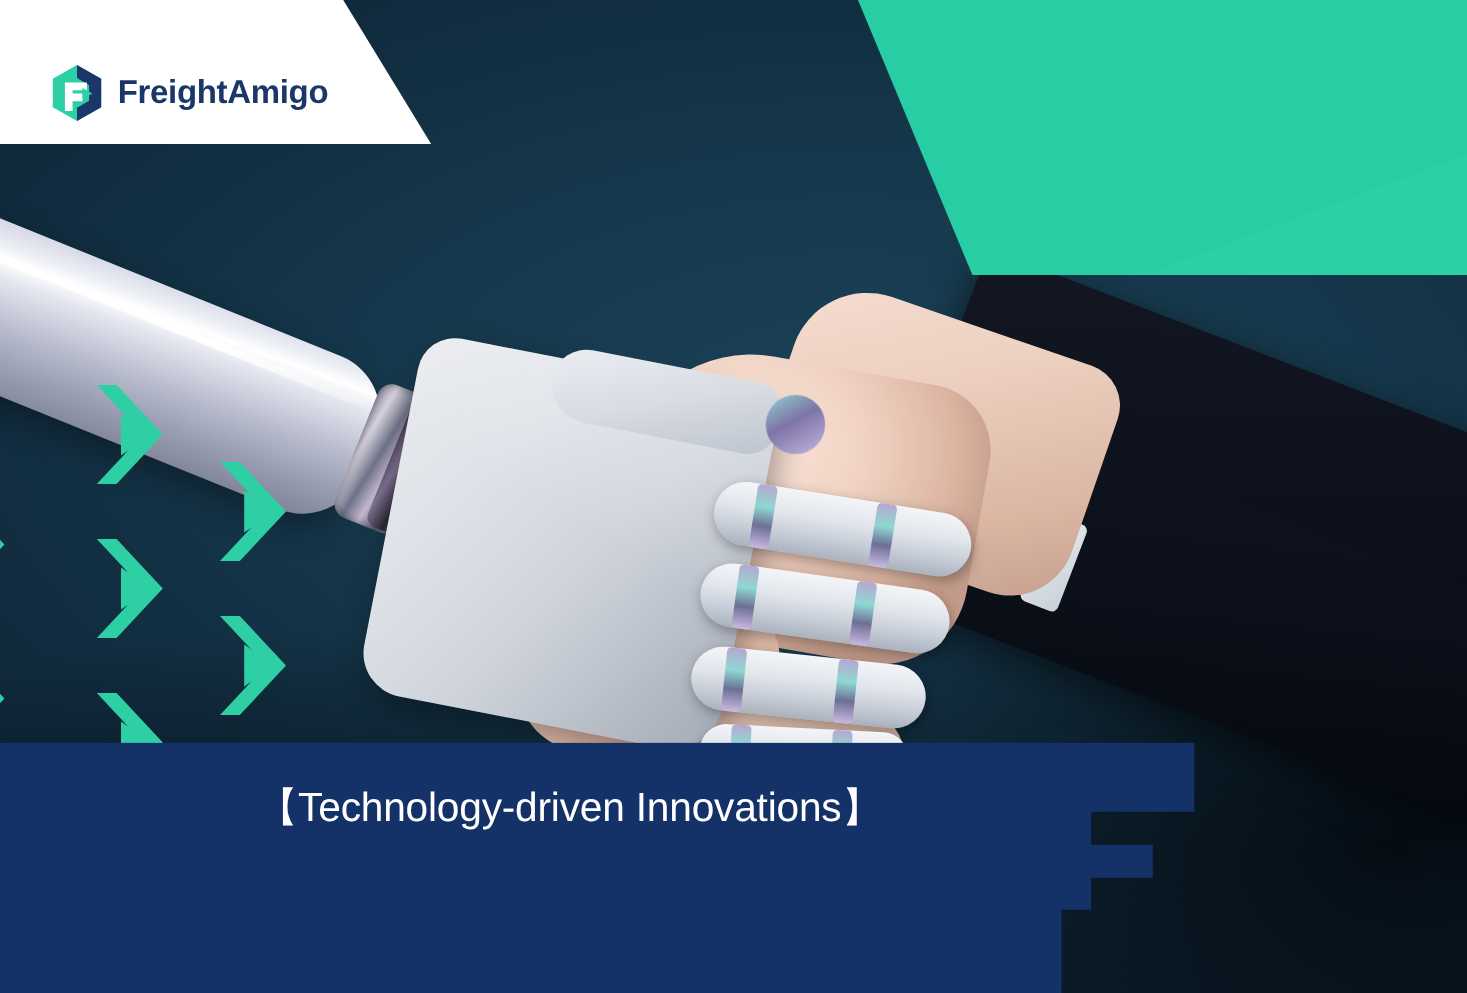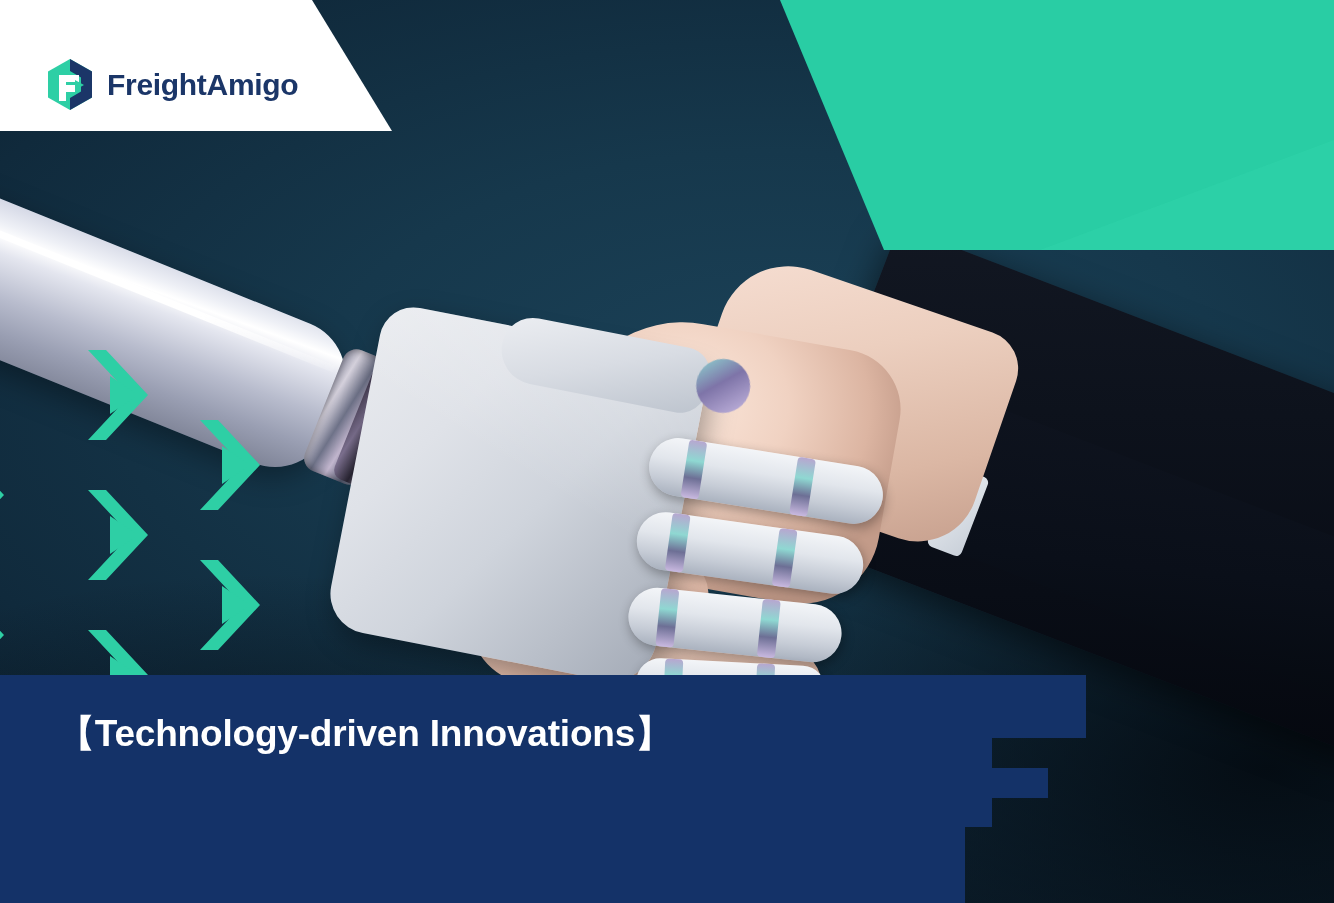--- a/index.html
+++ b/index.html
@@ -260,23 +260,24 @@
       965px 152px,
       965px 228px,
       0 228px
     );
   }
   .title-wrap{
     position:absolute; left:58px; top:713px;
     width:920px;
   }
   .title-main{
-    font-size:37px; font-weight:bold; color:#ffffff;
+    font-size:37px; font-weight:normal; color:#ffffff;
     letter-spacing:-.2px; line-height:1.16;
     white-space:nowrap;
+    text-align:center;
   }
   .title-sub{
     margin-top:11px;
     font-size:35px; font-weight:bold; color:#33c98c;
     line-height:1.33;
     max-width:900px;
   }
 </style>
 </head>
 <body>

